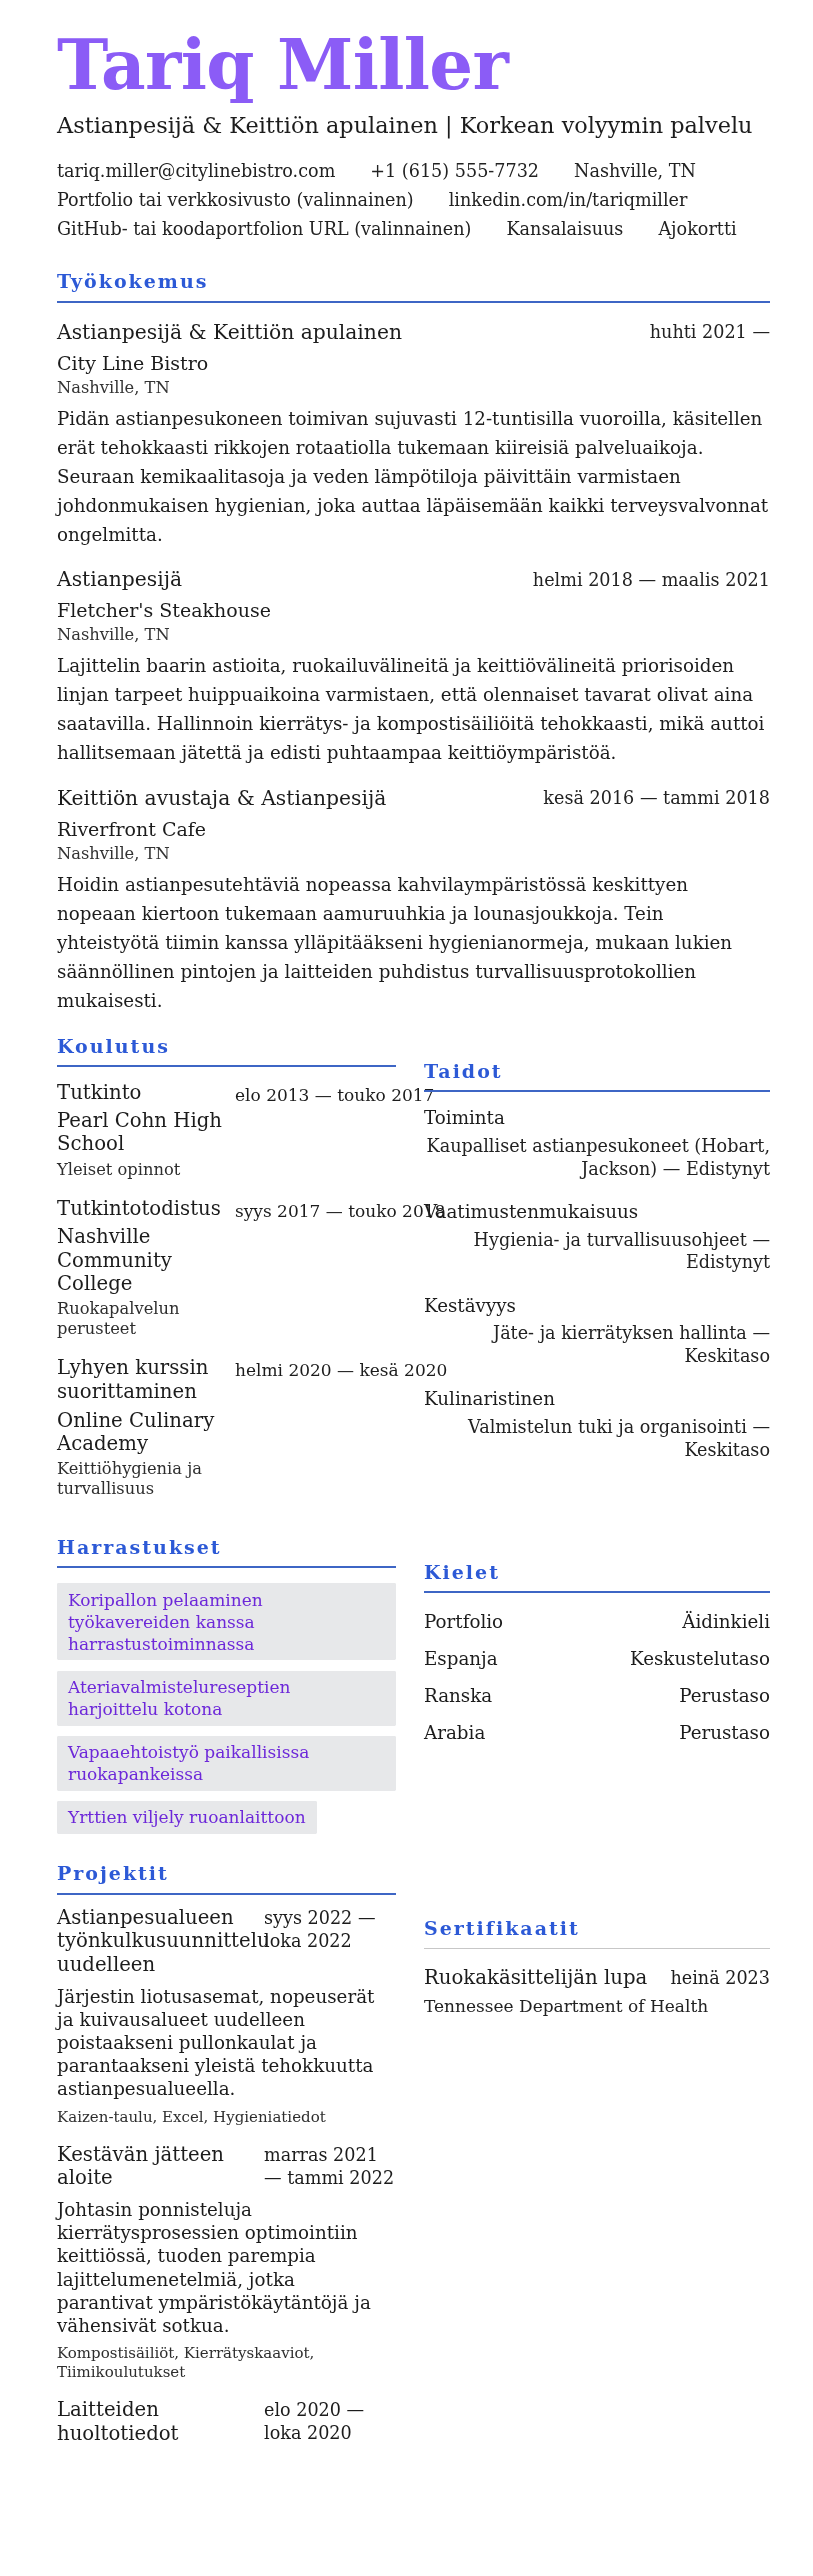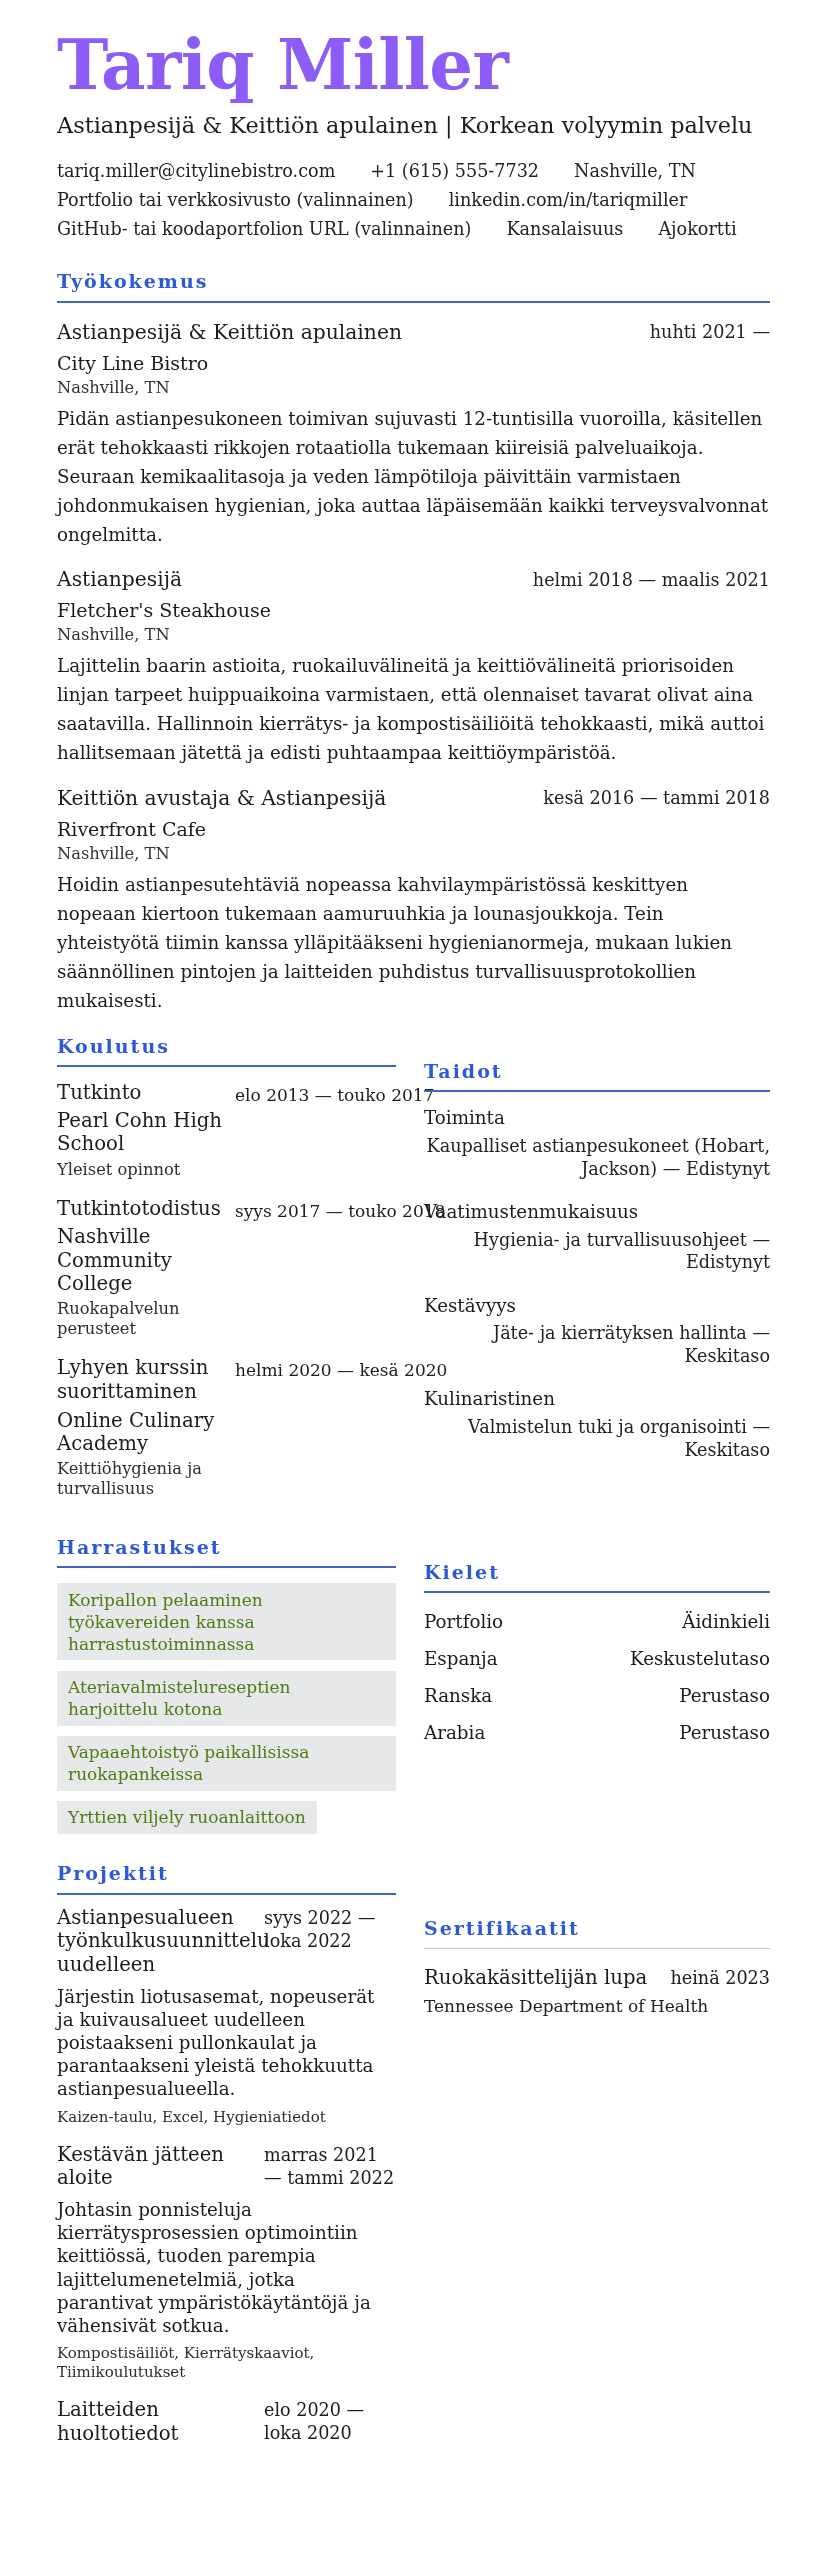--- a/index.html
+++ b/index.html
@@ -50,21 +50,21 @@
   .edu-school { font-size:19.7px; line-height:1.18; margin-top:4.1px; }
   .edu-note { font-size:16.3px; line-height:1.22; margin-top:4.1px; color:#2e2e2e; }
   
   .skill-list { margin-top:15px; }
   .skill { margin-bottom:20.3px; }
   .skill-cat { font-size:18.3px; line-height:1.25; }
   .skill-detail { font-size:17.6px; line-height:1.3; margin-top:4.7px; color:#222;text-align:right; }
   
   .chip-list { margin-top:15px; }
   .chip { width:fit-content; max-width:100%; box-sizing:border-box; background:#e7e8ea; border-radius:1.4px;
-          padding:5.4px 11px; margin-bottom:10.2px; font-size:17px; line-height:1.3; color:#4d7c0f; }
+          padding:5.4px 11px; margin-bottom:10.2px; font-size:17px; line-height:1.3; color:#6d28d9; }
   
   .lang-list { margin-top:17.6px; }
   .lang-row { display:flex; justify-content:space-between; font-size:18.3px; line-height:1.2; margin-bottom:15px; }
   
   .prj-list { margin-top:11px; }
   .prj { margin-bottom:16.3px; }
   .prj-row { display:flex; }
   .prj-title { width:203px; flex-shrink:0; font-size:19.7px; line-height:1.2; }
   .prj-date { margin-left:auto; max-width:132px; font-size:17.6px; line-height:1.3; text-align:left; padding-top:1.4px; }
   .prj-desc { font-size:18.3px; line-height:1.27; margin-top:8.1px; }

